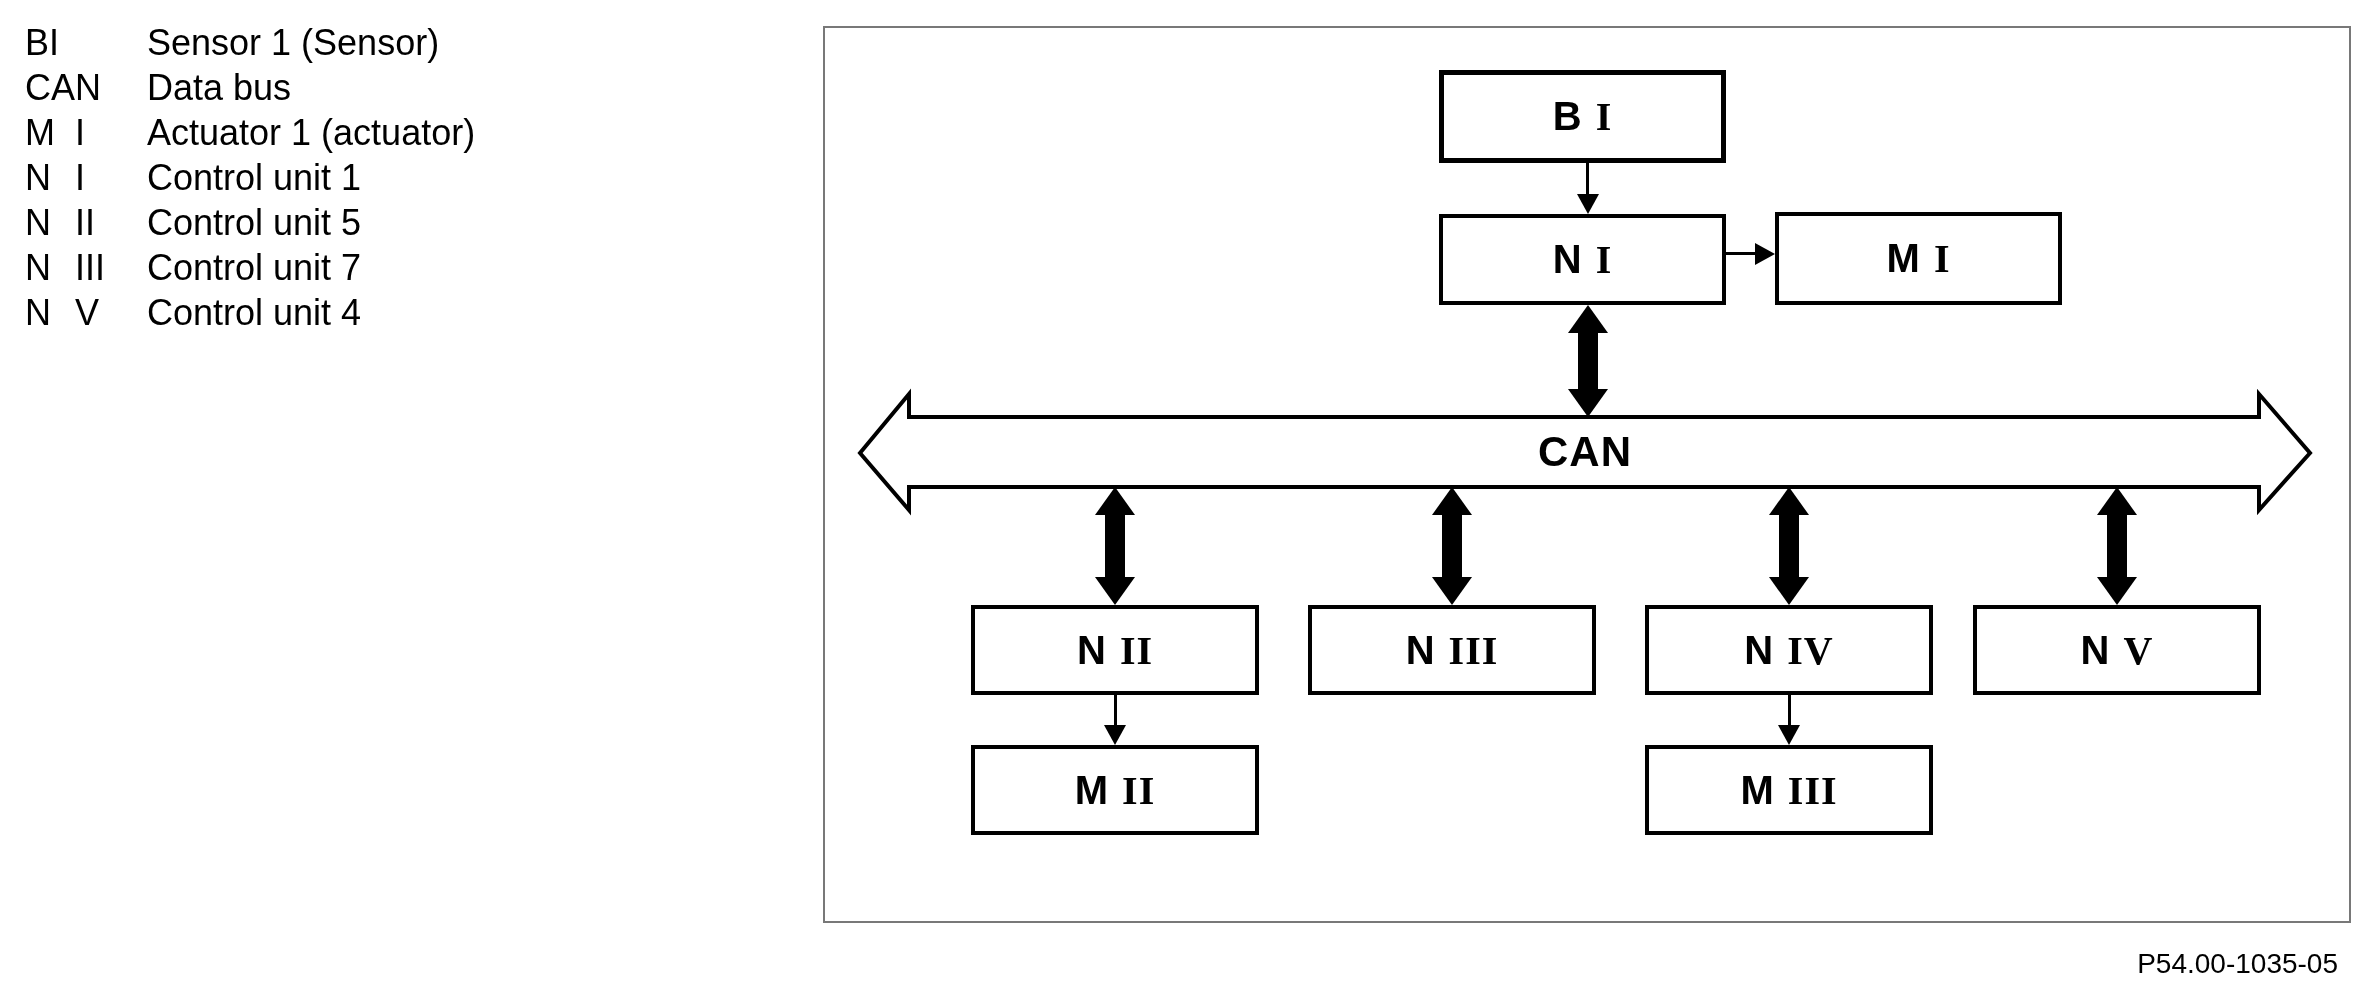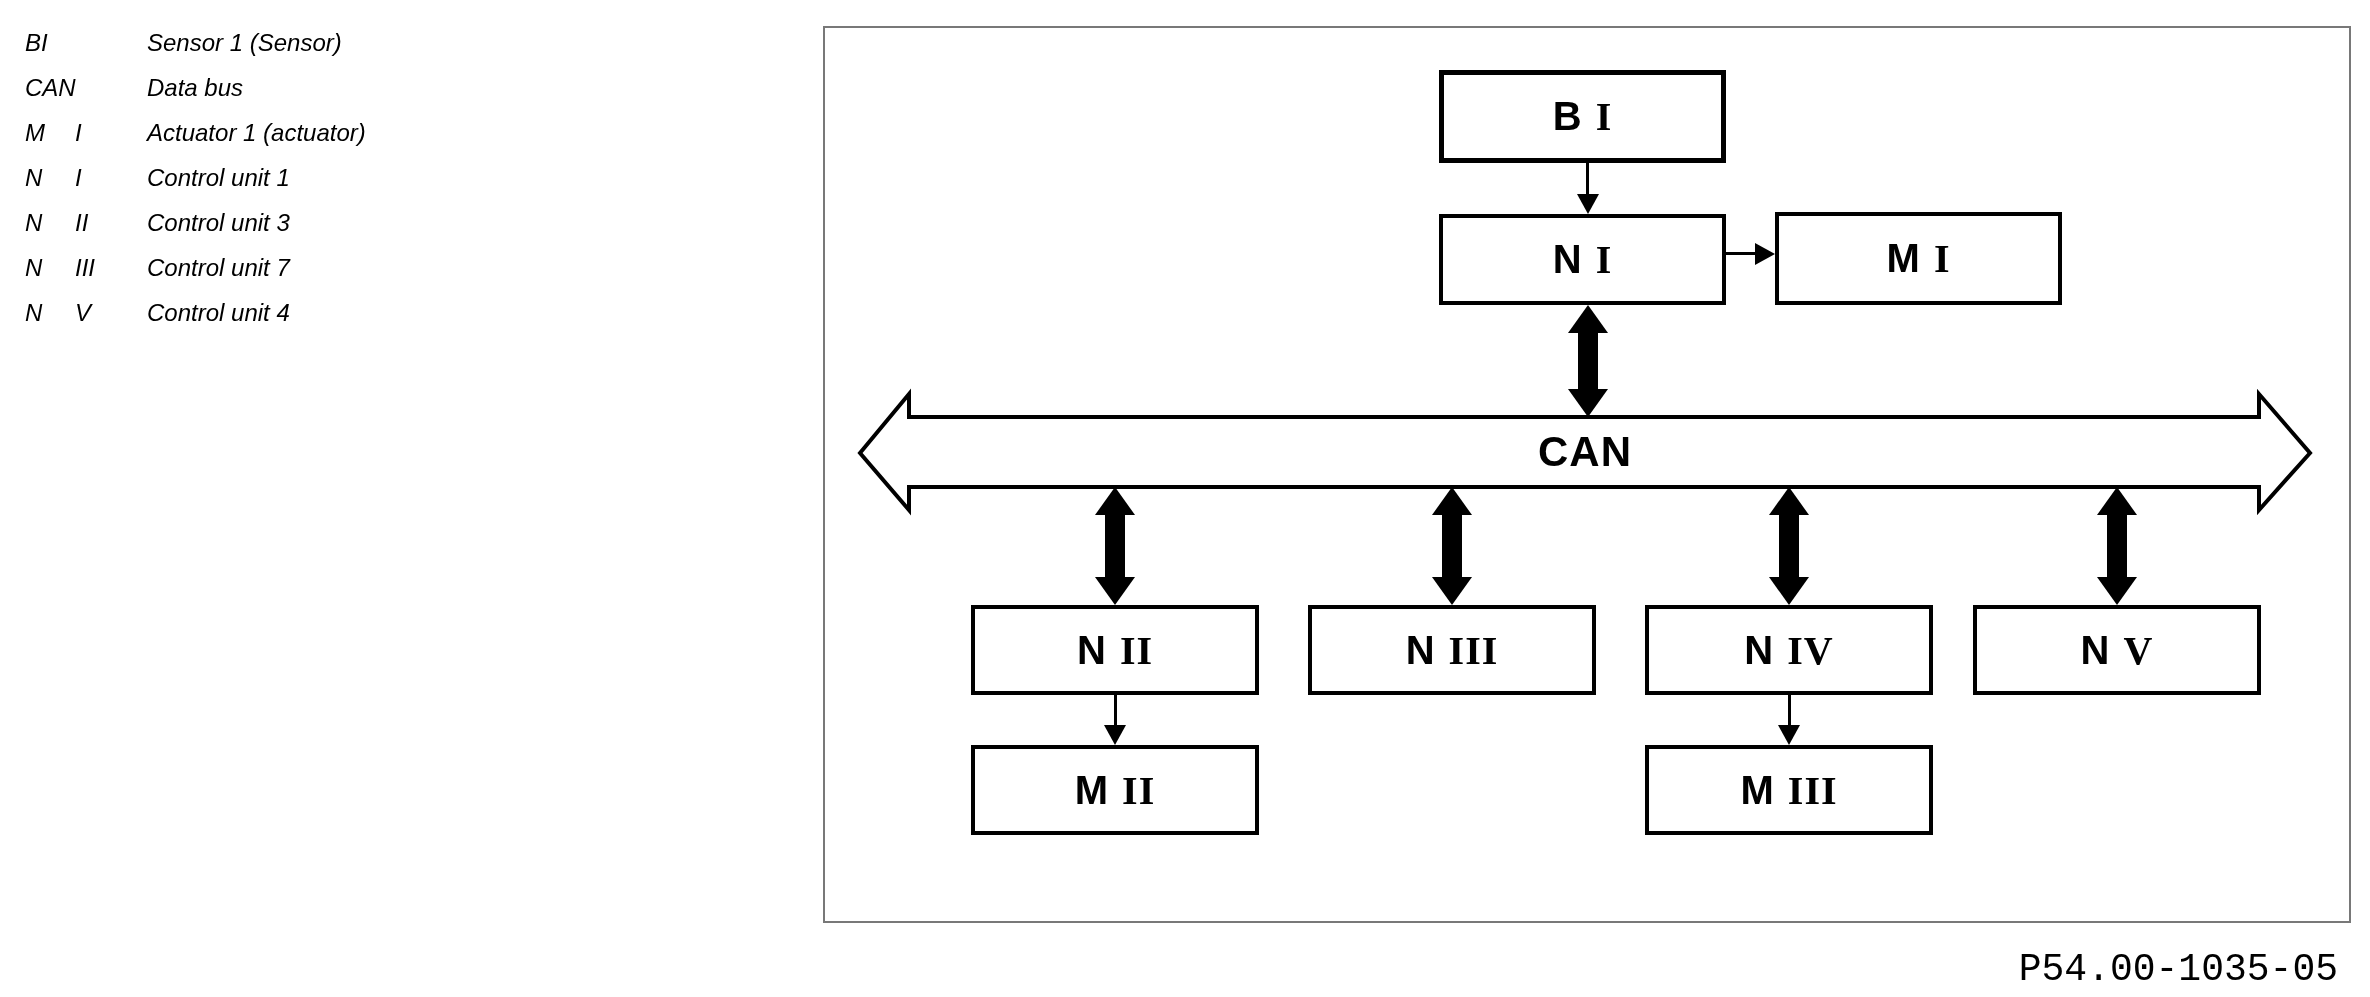--- a/index.html
+++ b/index.html
@@ -1,20 +1,20 @@
 <!DOCTYPE html>
 <html style="--ink: #000000; --frame-border: #787878; --background: #ffffff;"><head>
 <meta charset="utf-8">
 <style>
   html,body{margin:0;padding:0;background:#fff;}
   .screen{position:relative;width:2370px;height:997px;background:var(--background,#ffffff);
           font-family:"Liberation Sans",sans-serif;color:var(--ink,#000);overflow:hidden;}
 
   
-  .legend{position:absolute;left:25px;top:20px;font-style:italic;font-size:24px;}
+  .legend{position:absolute;left:25px;top:20px;font-size:36px;}
   .lrow{height:45px;line-height:45px;}
   .lab{display:inline-block;width:122px;}
   .labL{display:inline-block;min-width:50px;}
 
   
   .frame{position:absolute;left:823px;top:26px;width:1528px;height:897px;
          border:2px solid var(--frame-border,#787878);box-sizing:border-box;background:#fff;}
 
   .bus-svg{position:absolute;left:0;top:0;}
 
@@ -34,42 +34,42 @@
   .head-right{position:absolute;width:0;height:0;border-top:11px solid transparent;
               border-bottom:11px solid transparent;border-left:20px solid var(--ink,#000);}
 
   
   .tshaft{position:absolute;width:20px;background:var(--ink,#000);}
   .thead-up{position:absolute;width:0;height:0;border-left:20px solid transparent;
             border-right:20px solid transparent;border-bottom:28px solid var(--ink,#000);}
   .thead-down{position:absolute;width:0;height:0;border-left:20px solid transparent;
               border-right:20px solid transparent;border-top:28px solid var(--ink,#000);}
 
-  .caption{position:absolute;right:32px;top:948px;font-size:38px;color:var(--ink,#000);font-family:Liberation Mono, monospace;}
+  .caption{position:absolute;right:32px;top:948px;font-size:28px;color:var(--ink,#000);}
 </style>
 </head>
 <body>
 
 <div class="screen">
 
   <div class="legend">
     <div class="lrow">
       <span class="lab"><span class="labL">BI</span><span></span></span><span class="ldesc">Sensor 1 (Sensor)</span>
     </div>
     <div class="lrow">
       <span class="lab"><span class="labL">CAN</span><span></span></span><span class="ldesc">Data bus</span>
     </div>
     <div class="lrow">
       <span class="lab"><span class="labL">M</span><span>I</span></span><span class="ldesc">Actuator 1 (actuator)</span>
     </div>
     <div class="lrow">
       <span class="lab"><span class="labL">N</span><span>I</span></span><span class="ldesc">Control unit 1</span>
     </div>
     <div class="lrow">
-      <span class="lab"><span class="labL">N</span><span>II</span></span><span class="ldesc">Control unit 3</span>
+      <span class="lab"><span class="labL">N</span><span>II</span></span><span class="ldesc">Control unit 5</span>
     </div>
     <div class="lrow">
       <span class="lab"><span class="labL">N</span><span>III</span></span><span class="ldesc">Control unit 7</span>
     </div>
     <div class="lrow">
       <span class="lab"><span class="labL">N</span><span>V</span></span><span class="ldesc">Control unit 4</span>
     </div>
   </div>
 
   <div class="frame">

